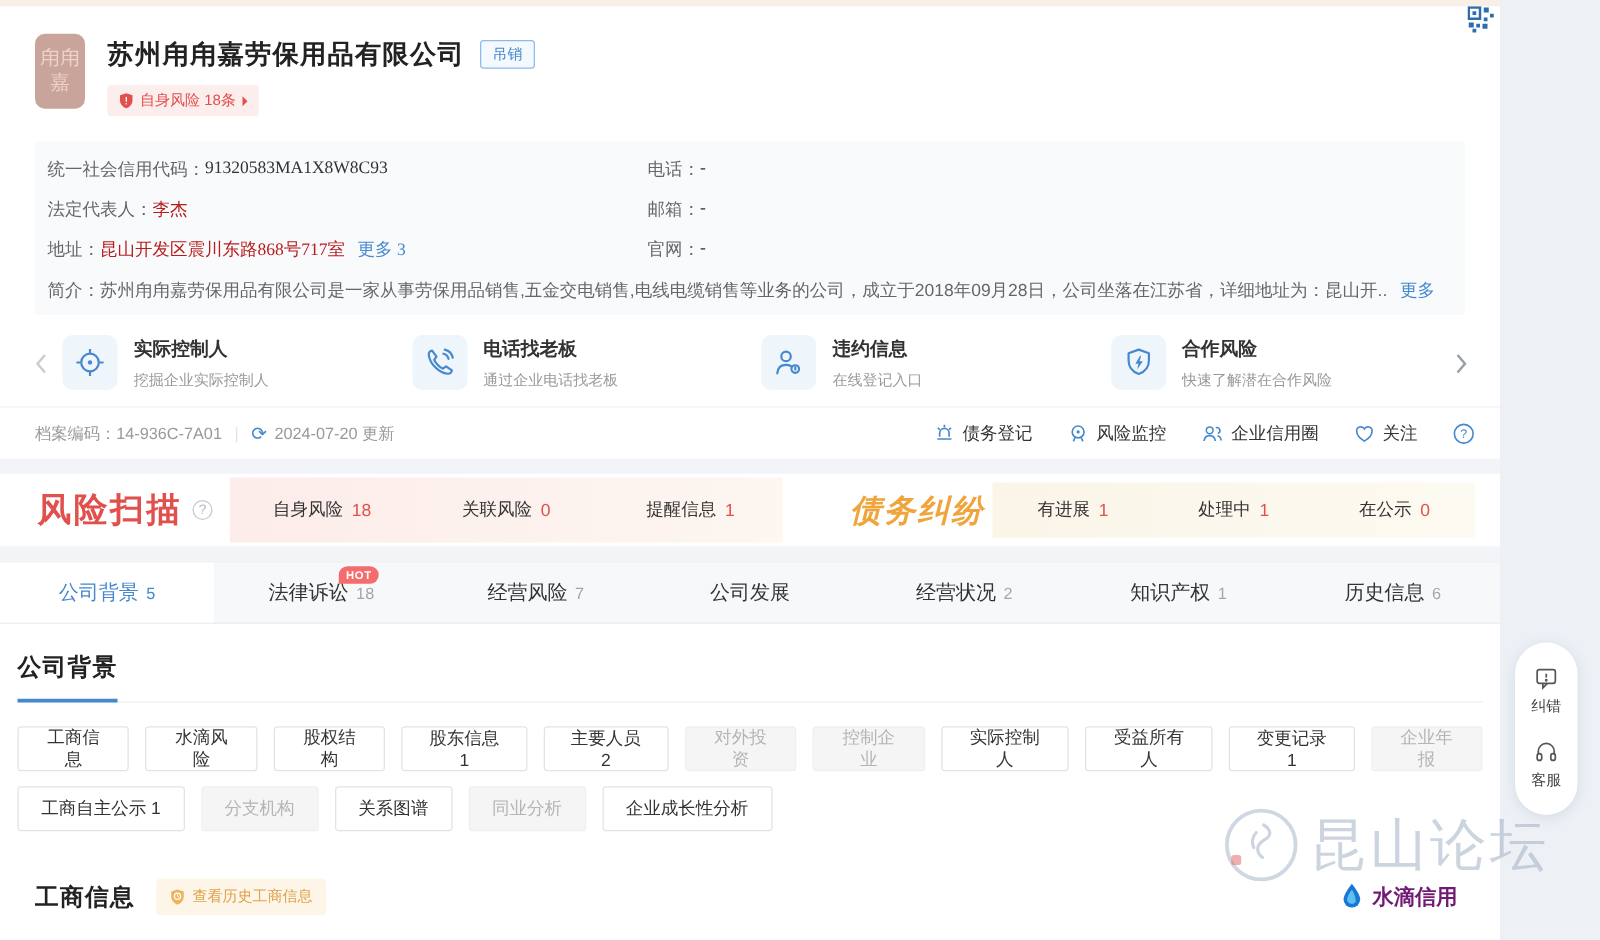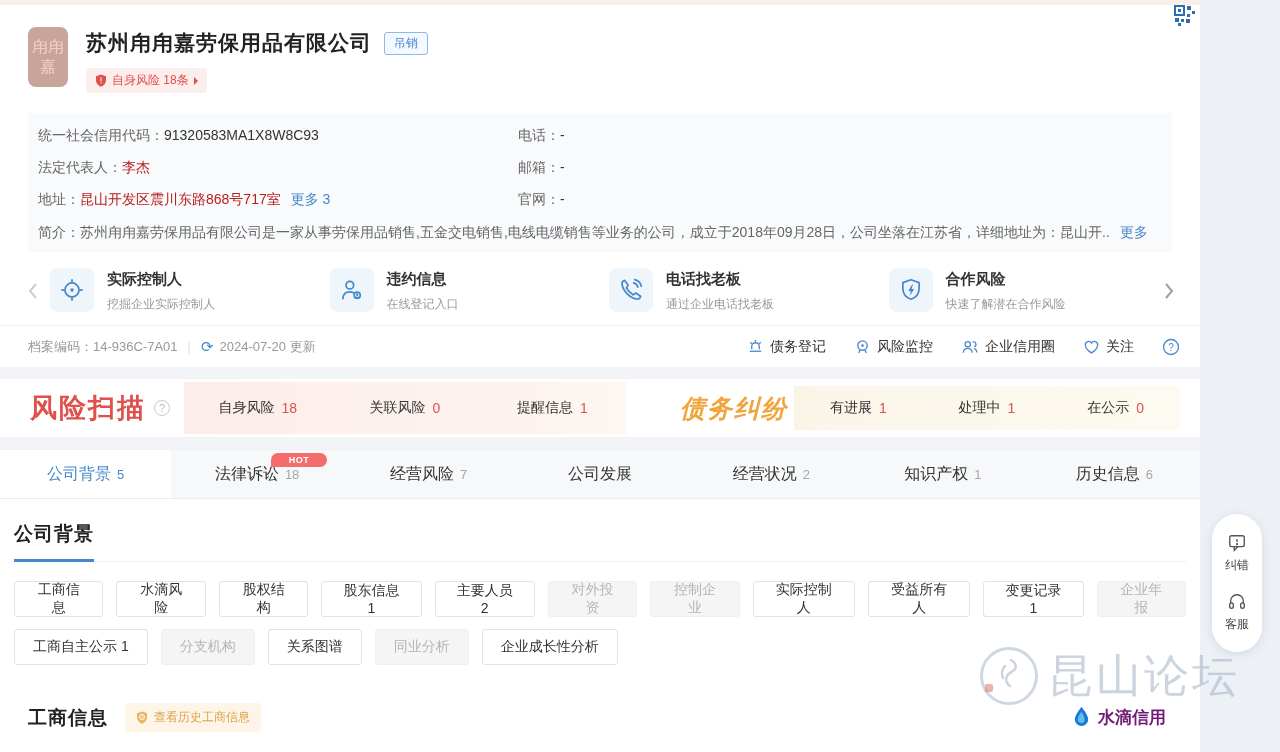--- a/index.html
+++ b/index.html
@@ -21,21 +21,21 @@
   .title-row { display:flex; align-items:center; gap:12px; }
   .company-name { font-size:21px; font-weight:700; color:#222; letter-spacing:1px; }
   .status-badge { font-size:12px; color:#4688cd; border:1px solid #8cbbe8; background:#f3f9ff;
                   padding:2px 9px; border-radius:3px; }
   .risk-badge { margin-top:11px; display:inline-flex; align-items:center; gap:5px;
                 background:#fdeeee; color:#e0504d; font-size:12px; padding:4px 9px; border-radius:3px; cursor:pointer; }
   .caret-r { width:0; height:0; border-left:4px solid #e0504d; border-top:4px solid transparent; border-bottom:4px solid transparent; }
 
   
   .info { margin:12px 28px 0; background:#f8fafc; padding:14px 10px 10px; font-size:14px; }
-  .info-grid { display:flex; }
+  .info-grid { display:flex;font-family:Liberation Serif, serif; }
   .info-left { width:480px; }
   .info-right { flex:1; }
   .info-row { display:flex; margin-bottom:14px; white-space:nowrap; }
   .flabel { color:#666; }
   .fvalue { color:#333; }
   .link { color:#b91c1c; cursor:pointer; }
   .more-link { color:#4688cd; margin-left:10px; cursor:pointer; }
   .intro-row { display:flex; white-space:nowrap; margin-top:1px; }
   .intro-text { color:#666; max-width:1030px; overflow:hidden; }
 
@@ -76,21 +76,21 @@
 
   
   .tabstrip { display:flex; height:50px; background:#f7f8fa; border-top:1px solid #eef0f3;
               border-bottom:1px solid #e9ebef; }
   .tab { flex:1; display:flex; align-items:center; justify-content:center; gap:6px;
          font-size:16px; color:#333; position:relative; cursor:pointer; }
   .tab .cnt { font-size:13px; color:#a6a6a6; }
   .tab.active { background:#fff; color:#4688cd; }
   .tab.active .cnt { color:#4688cd; }
   .hot { position:absolute; top:3px; left:58%; background:#f56c6c; color:#fff; font-size:9px;
-         font-weight:700; padding:2px 18px; border-radius:7px 7px 7px 0; letter-spacing:.5px; }
+         font-weight:700; padding:2px 6px; border-radius:7px 7px 7px 0; letter-spacing:.5px; }
 
   
   .content { padding:22px 14px 0; }
   .sec-head { border-bottom:1px solid #eef0f3; }
   .sec-title { display:inline-block; font-size:19px; font-weight:700; color:#222; letter-spacing:1px;
                padding-bottom:12px; border-bottom:3px solid #4688cd; margin-bottom:-1px; }
   .pill-row { display:flex; gap:13px; margin-top:19px; }
   .pill-row + .pill-row { margin-top:12px; }
   .pill { height:36px; padding:0 18px; background:#fff; border:1px solid #e3e3e3; border-radius:3px;
           font-size:14px; color:#333; display:flex; align-items:center; cursor:pointer;
@@ -207,43 +207,43 @@
             <line x1="19" y1="12" x2="22" y2="12"></line>
           </svg>
       </div>
       <div>
         <div class="svc-title">实际控制人</div>
         <div class="svc-desc">挖掘企业实际控制人</div>
       </div>
     </div>
     <div class="svc">
       <div class="svc-icon">
+        <svg width="26" height="26" viewBox="0 0 24 24" fill="none" stroke="#4688cd" stroke-width="1.6" stroke-linecap="round" stroke-linejoin="round">
+            <path d="M6.2 3.2c-1.6.2-2.7 1.5-2.5 3.1.7 6.5 7.5 13.3 14 14 1.6.2 2.9-.9 3.1-2.5l-4.3-3-2.4 1.7c-2.7-1.4-5-3.7-6.4-6.4l1.7-2.4-3.2-4.5z"></path>
+            <path d="M14.5 5.5a5 5 0 013.8 3.8"></path>
+            <path d="M15.5 2.5a8 8 0 016 6"></path>
+          </svg>
+      </div>
+      <div>
+        <div class="svc-title">电话找老板</div>
+        <div class="svc-desc">通过企业电话找老板</div>
+      </div>
+    </div>
+    <div class="svc">
+      <div class="svc-icon">
         <svg width="26" height="26" viewBox="0 0 24 24" fill="none" stroke="#4688cd" stroke-width="1.6" stroke-linecap="round">
             <circle cx="10" cy="7.5" r="3.5"></circle>
             <path d="M3.5 20c.4-4 3-6.2 6.5-6.2 1.4 0 2.7.4 3.8 1"></path>
             <circle cx="16.8" cy="16.8" r="2.8"></circle>
             <line x1="16.8" y1="15.6" x2="16.8" y2="17.2"></line>
           </svg>
       </div>
       <div>
         <div class="svc-title">违约信息</div>
         <div class="svc-desc">在线登记入口</div>
-      </div>
-    </div>
-    <div class="svc">
-      <div class="svc-icon">
-        <svg width="26" height="26" viewBox="0 0 24 24" fill="none" stroke="#4688cd" stroke-width="1.6" stroke-linecap="round" stroke-linejoin="round">
-            <path d="M6.2 3.2c-1.6.2-2.7 1.5-2.5 3.1.7 6.5 7.5 13.3 14 14 1.6.2 2.9-.9 3.1-2.5l-4.3-3-2.4 1.7c-2.7-1.4-5-3.7-6.4-6.4l1.7-2.4-3.2-4.5z"></path>
-            <path d="M14.5 5.5a5 5 0 013.8 3.8"></path>
-            <path d="M15.5 2.5a8 8 0 016 6"></path>
-          </svg>
-      </div>
-      <div>
-        <div class="svc-title">电话找老板</div>
-        <div class="svc-desc">通过企业电话找老板</div>
       </div>
     </div>
     <div class="svc">
       <div class="svc-icon">
         <svg width="26" height="26" viewBox="0 0 24 24">
             <path d="M12 2.5l7.5 2.7v5.3c0 4.8-3.2 8.4-7.5 10-4.3-1.6-7.5-5.2-7.5-10V5.2L12 2.5z" fill="none" stroke="#4688cd" stroke-width="1.6" stroke-linejoin="round"></path>
             <polygon points="13,7 9.5,13 11.8,13 10.8,17.2 15,11 12.6,11 13.8,7" fill="#4688cd"></polygon>
           </svg>
       </div>
       <div>

